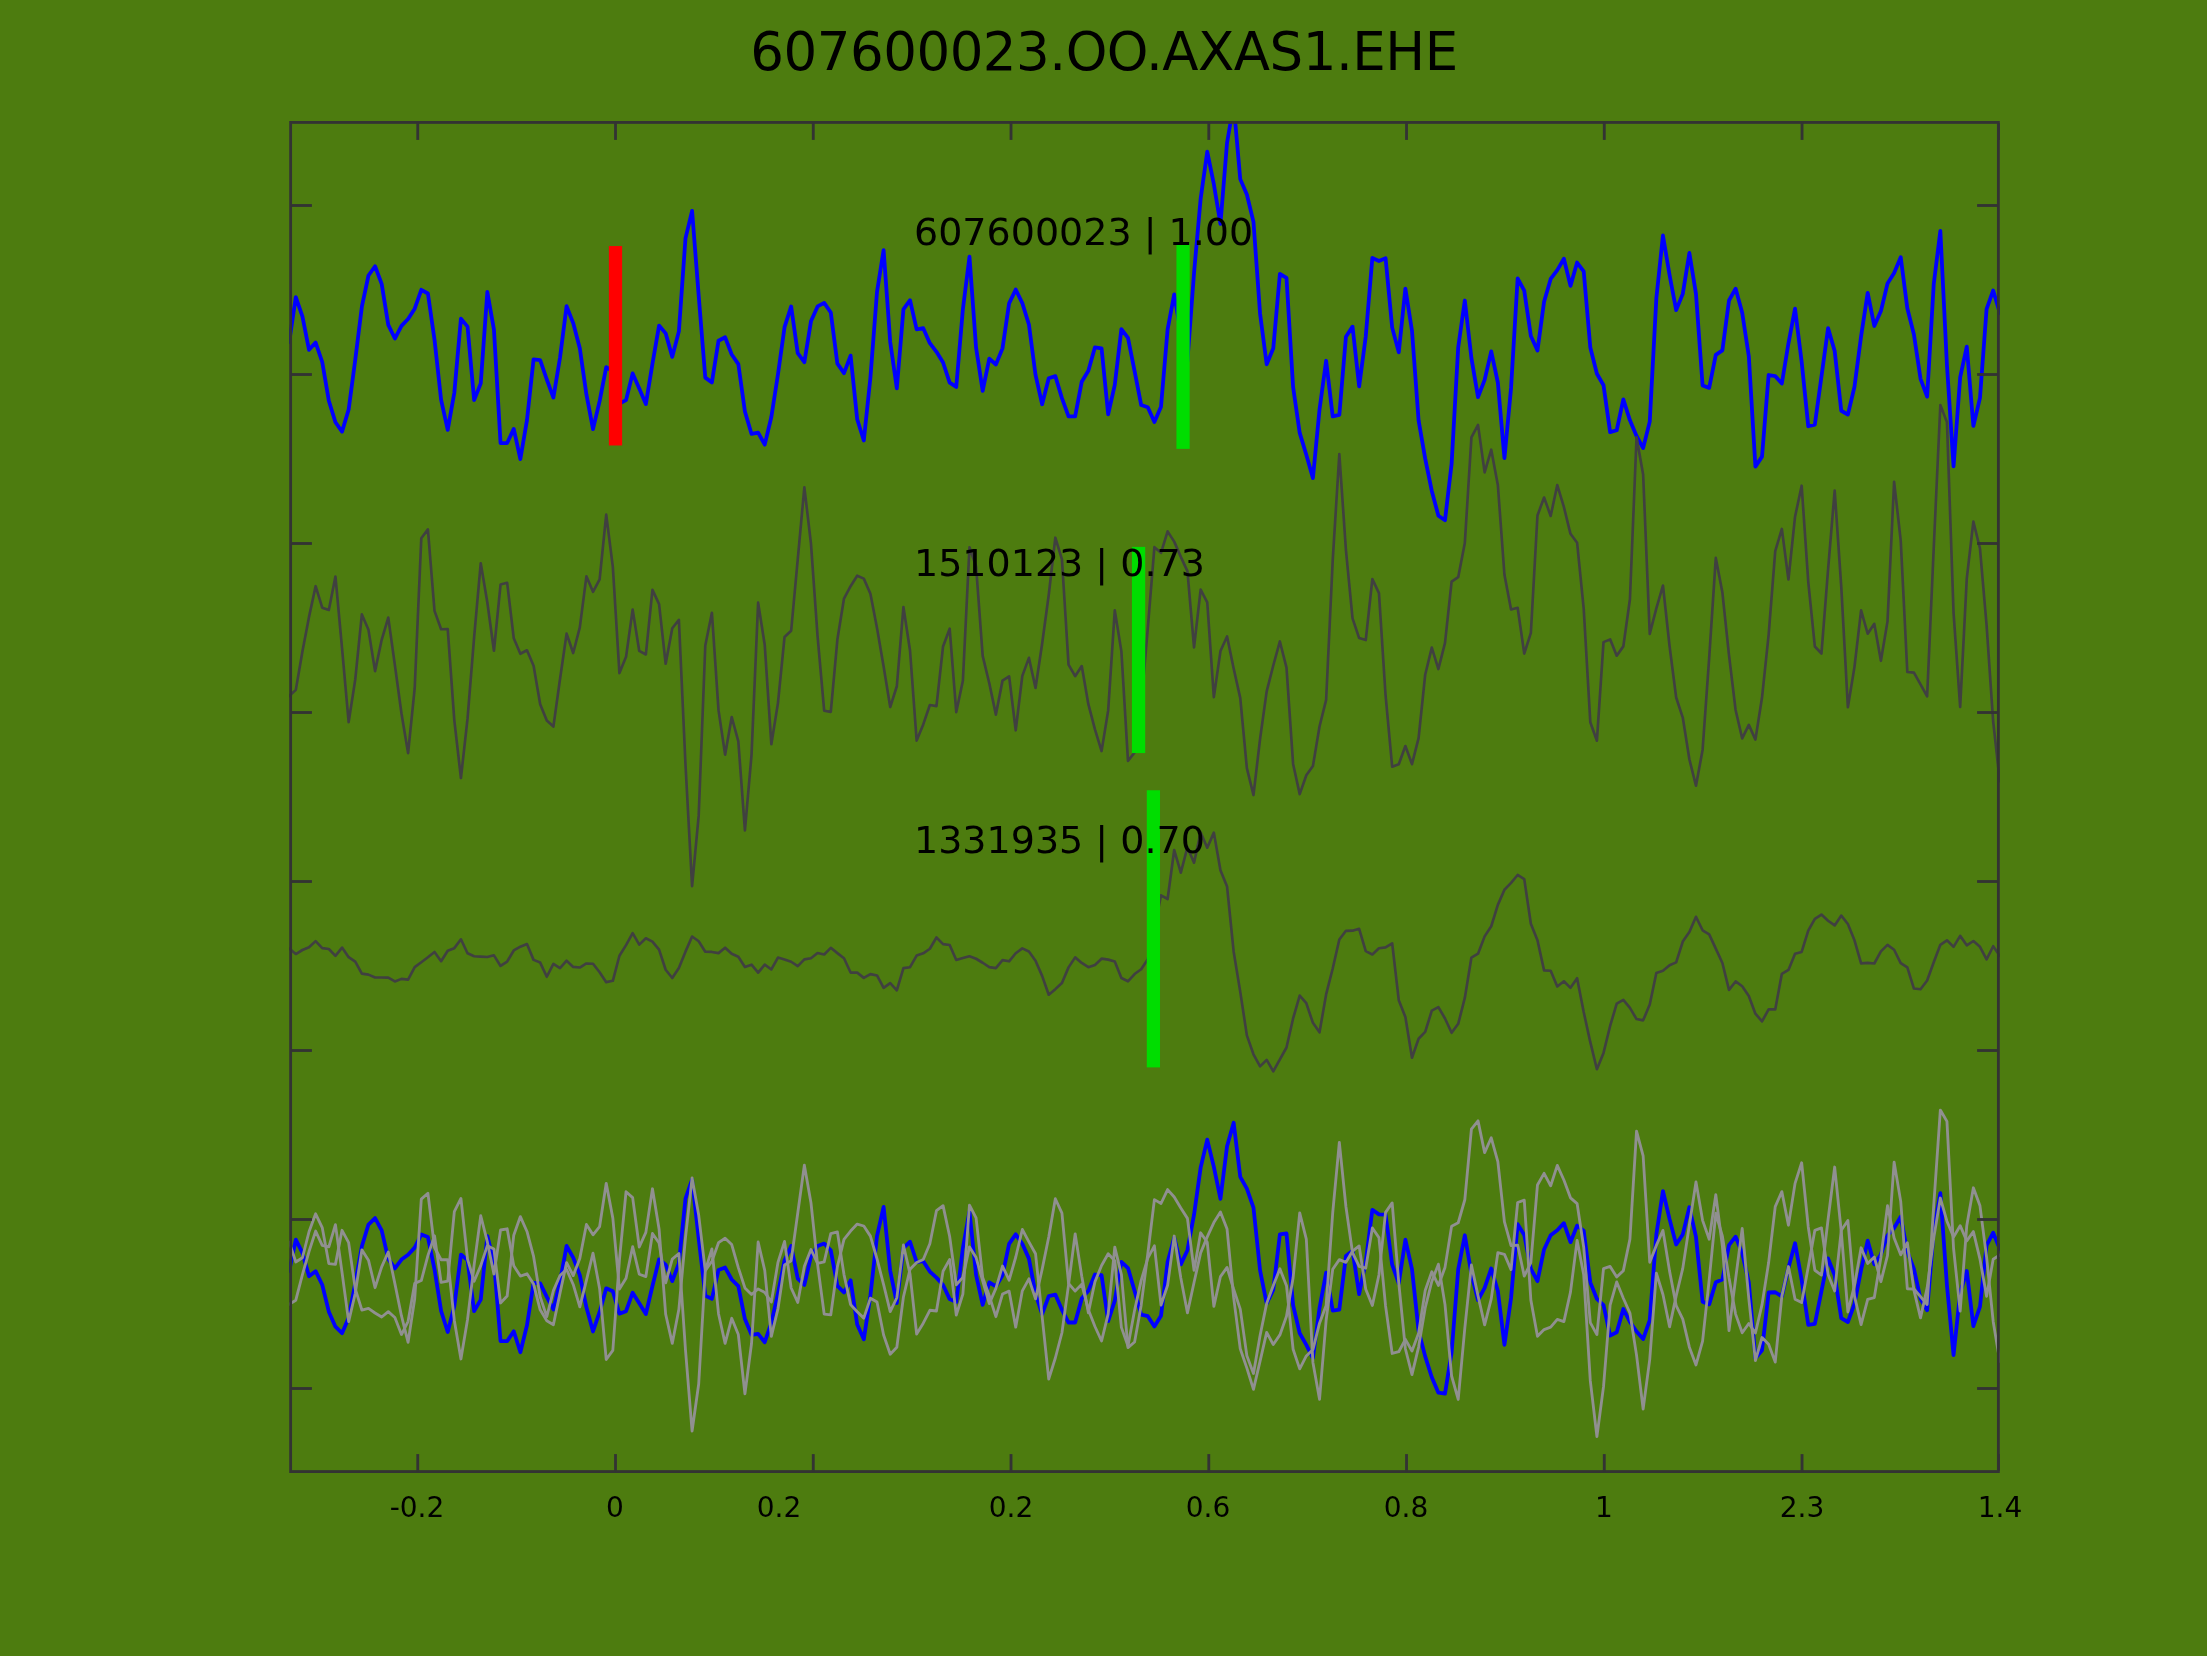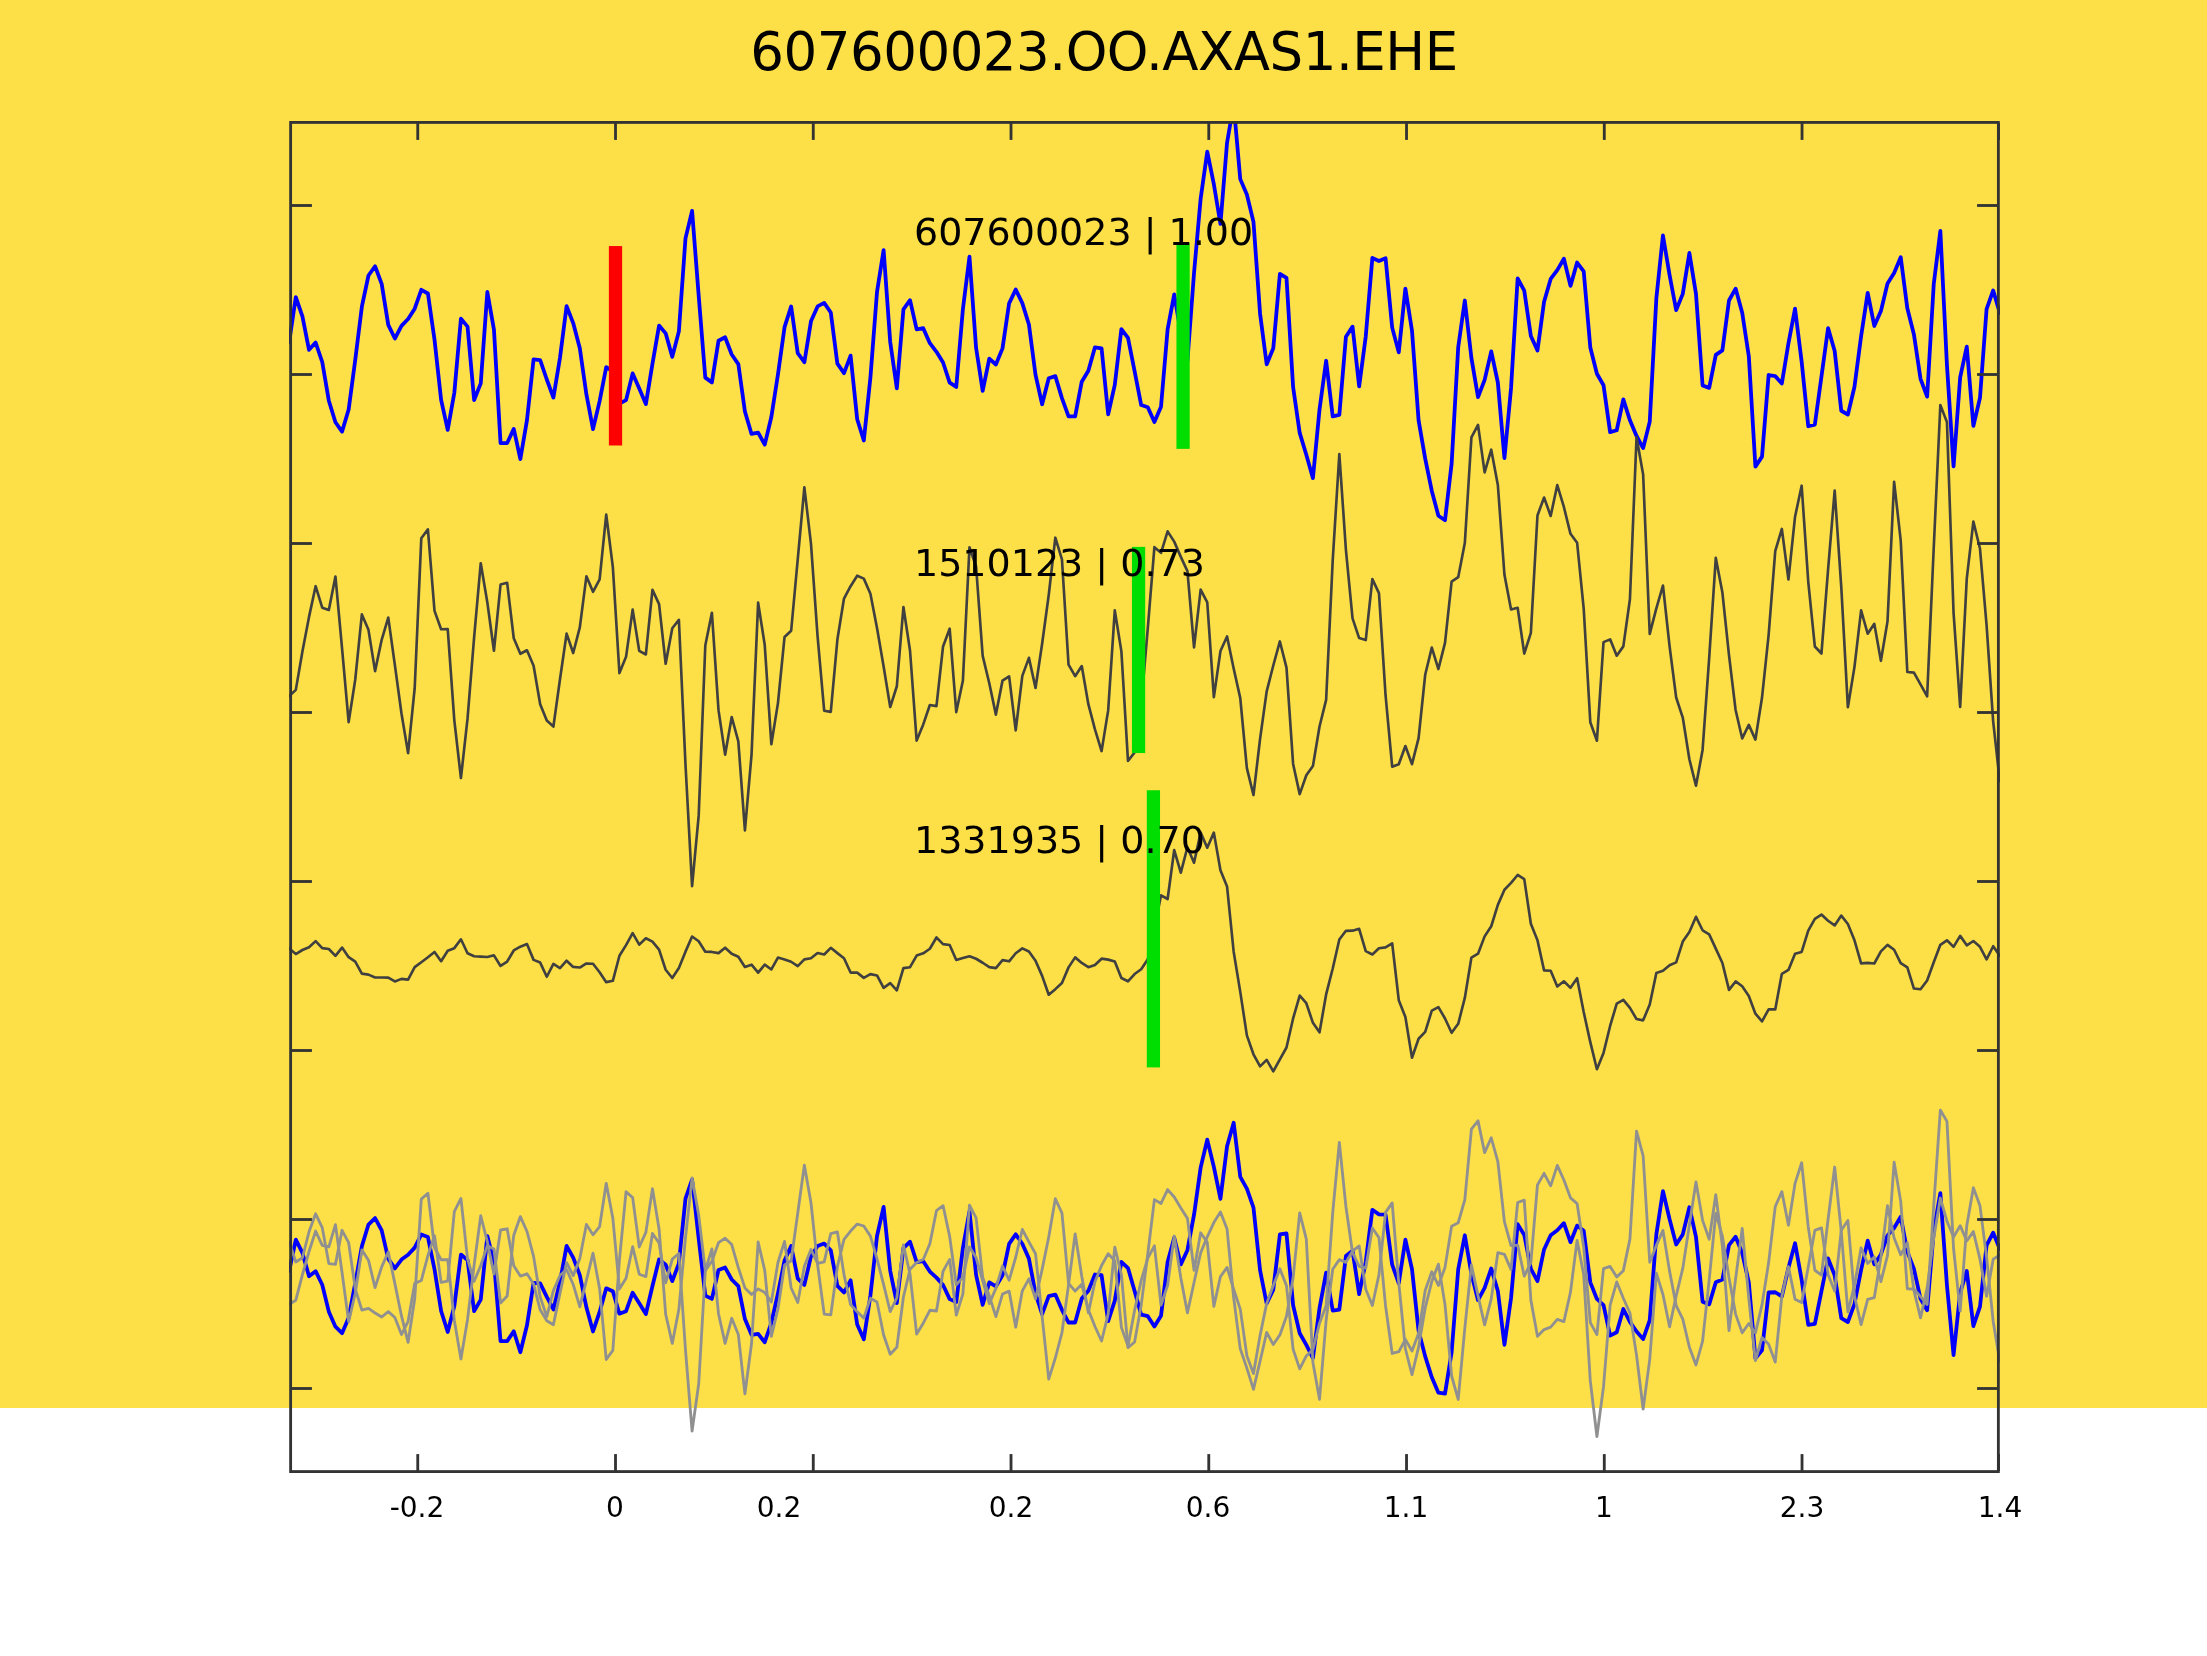--- a/index.html
+++ b/index.html
@@ -9,22 +9,22 @@
   }
   body {
     width: 2208px;
     height: 1656px;
     font-family: "DejaVu Sans", sans-serif;
     overflow: hidden;
   }
   #figure {
     position: relative;
     width: 2208px;
-    height: 1408px;
-    background: #fde047;
+    height: 1656px;
+    background: #4d7c0f;
   }
   #chart-title {
     position: absolute;
     left: 0;
     top: 21px;
     width: 2208px;
     text-align: center;
     font-size: 53px;
     font-weight: 400;
     color: #000000;
@@ -129,20 +129,20 @@
       <div class="trace-label" style="left: 914px; top: 210px;">607600023 | 1.00</div>
       <div class="trace-label" style="left: 914px; top: 541px;">1510123 | 0.73</div>
       <div class="trace-label" style="left: 914px; top: 818px;">1331935 | 0.70</div>
     </div>
   <div id="xtick-labels">
       <div class="xtick-label" style="left: 417px; top: 1491px;">-0.2</div>
       <div class="xtick-label" style="left: 615px; top: 1491px;">0</div>
       <div class="xtick-label" style="left: 779px; top: 1491px;">0.2</div>
       <div class="xtick-label" style="left: 1011px; top: 1491px;">0.2</div>
       <div class="xtick-label" style="left: 1208px; top: 1491px;">0.6</div>
-      <div class="xtick-label" style="left: 1406px; top: 1491px;">1.1</div>
+      <div class="xtick-label" style="left: 1406px; top: 1491px;">0.8</div>
       <div class="xtick-label" style="left: 1604px; top: 1491px;">1</div>
       <div class="xtick-label" style="left: 1802px; top: 1491px;">2.3</div>
       <div class="xtick-label" style="left: 2000px; top: 1491px;">1.4</div>
     </div>
 
 </div>
 
 
 </body></html>

